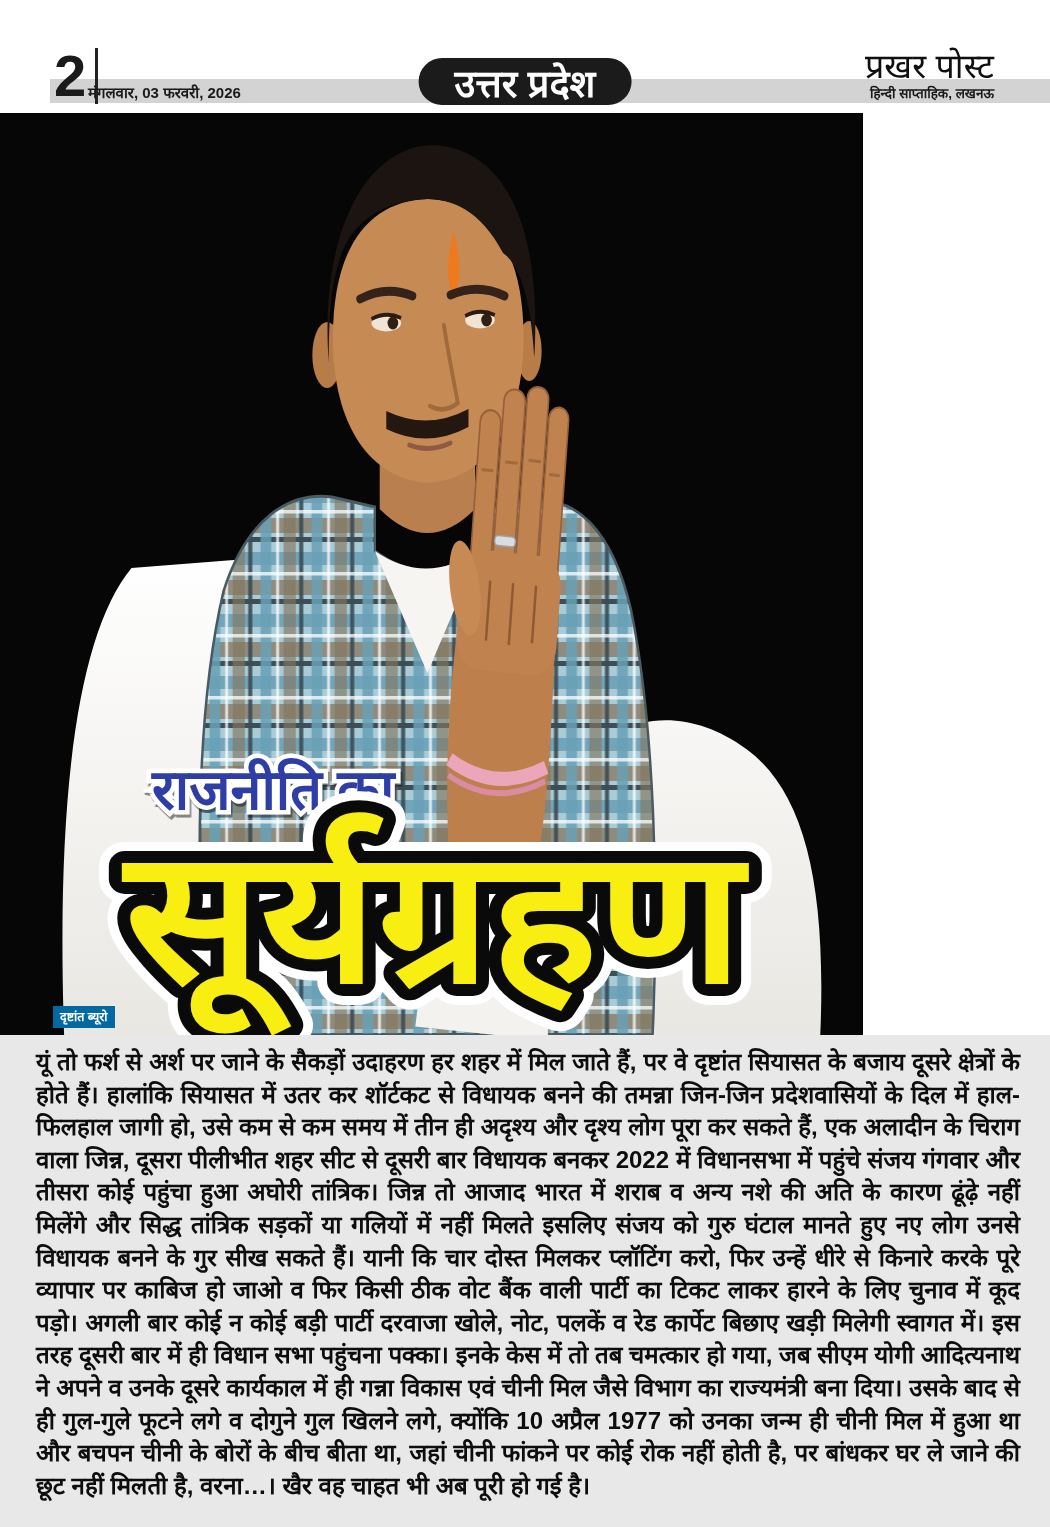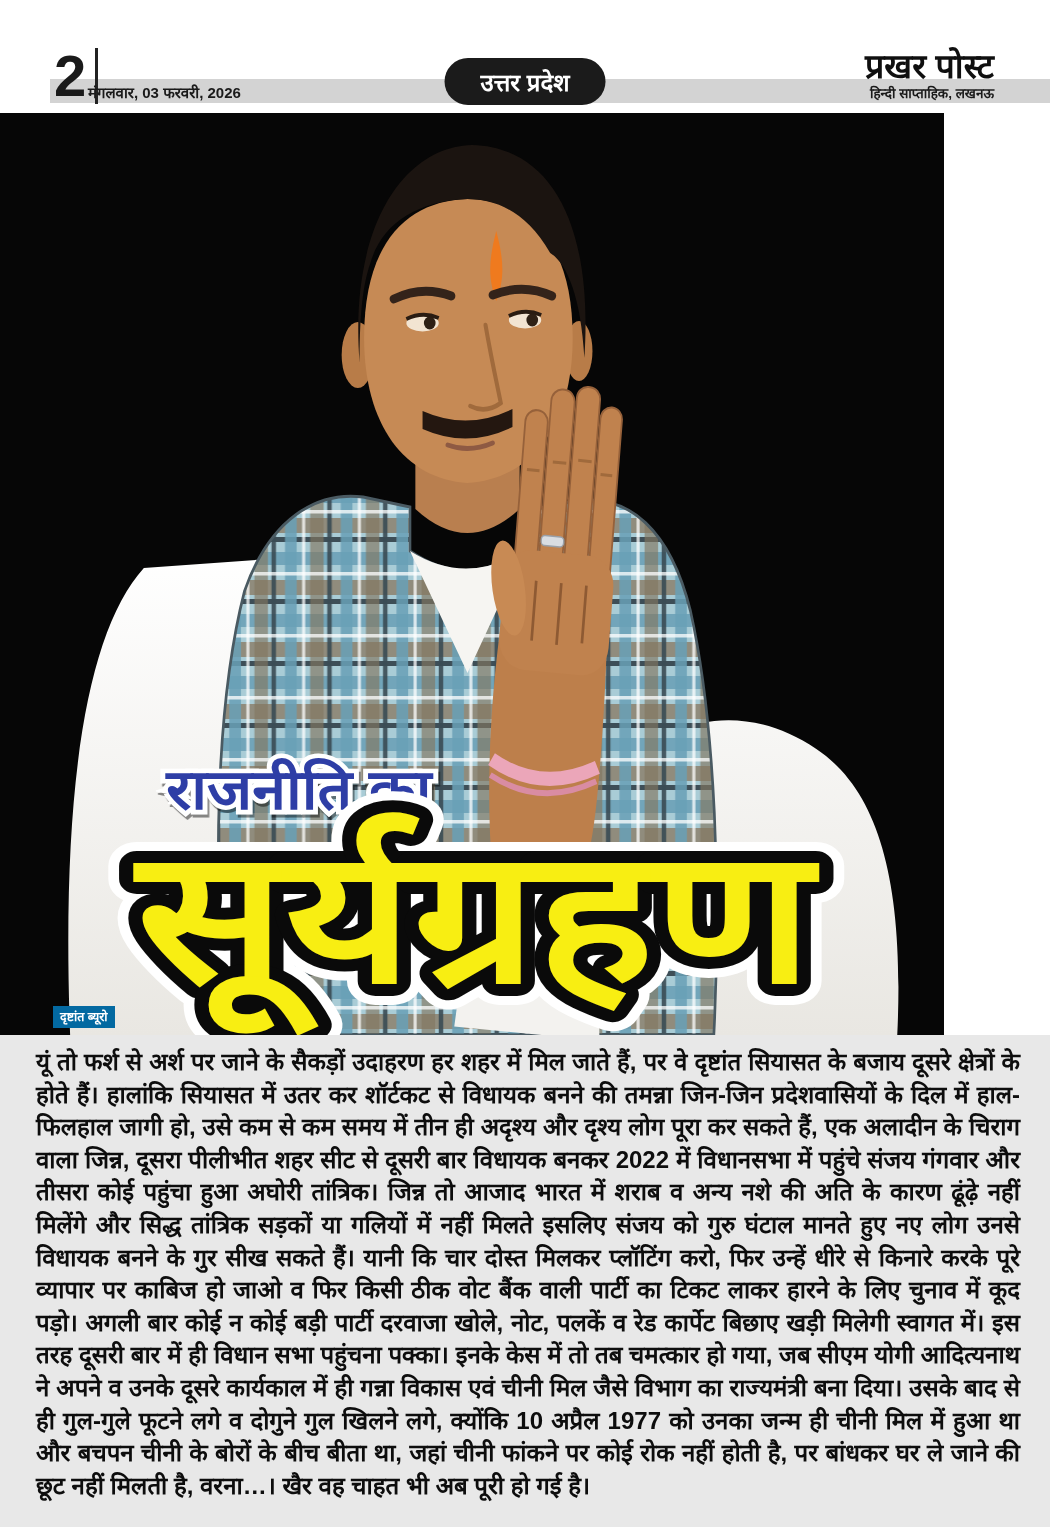--- a/index.html
+++ b/index.html
@@ -9,27 +9,27 @@
   }
   
   .hdr-graybar{position:absolute;left:50px;right:0;top:79px;height:24px;background:#d3d3d3;}
   .hdr-pagenum{
     position:absolute;left:54px;top:48px;font-size:58px;line-height:56px;font-weight:bold;color:#1a1a1a;
     padding-right:9px;border-right:3px solid #222;height:56px;
   }
   .hdr-date{position:absolute;left:88px;top:82px;font-size:15px;font-weight:bold;color:#1a1a1a;white-space:nowrap;}
   .hdr-badge{
     position:absolute;left:50%;transform:translateX(-50%);top:58px;height:47px;
-    background:#1b1b1b;border-radius:26px;color:#fff;font-weight:bold;font-size:24px;
+    background:#1b1b1b;border-radius:26px;color:#fff;font-weight:bold;font-size:38px;
     display:flex;align-items:center;justify-content:center;padding:0 36px;white-space:nowrap;
   }
-  .hdr-masthead{position:absolute;right:56px;top:42px;font-size:34px;font-weight:bold;color:#0f0f0f;white-space:nowrap;}
+  .hdr-masthead{position:absolute;right:56px;top:42px;font-size:34px;font-weight:normal;color:#0f0f0f;white-space:nowrap;}
   .hdr-tagline{position:absolute;right:56px;top:84px;font-size:13.5px;font-weight:bold;color:#1a1a1a;white-space:nowrap;padding-left:40px;}
   
-  .photo{position:absolute;left:0;top:113px;width:944px;height:922px;background:#060606;}
+  .photo{position:absolute;left:0;top:113px;width:863px;height:922px;background:#060606;}
   .photo svg{position:absolute;left:0;top:0;width:100%;height:100%;}
   .titles{pointer-events:none;}
   .photo-credit{
     position:absolute;left:53px;bottom:7px;background:#0369a1;color:#fff;
     font-size:12.5px;font-weight:bold;padding:2px 7px 3px;white-space:nowrap;
   }
   
   .body-panel{position:absolute;left:0;top:1035px;width:1050px;height:492px;background:#e8e8e8;}
   .body-panel p{
     margin:0;padding:11px 30px 0 36px;font-size:24px;line-height:32.6px;font-weight:bold;

